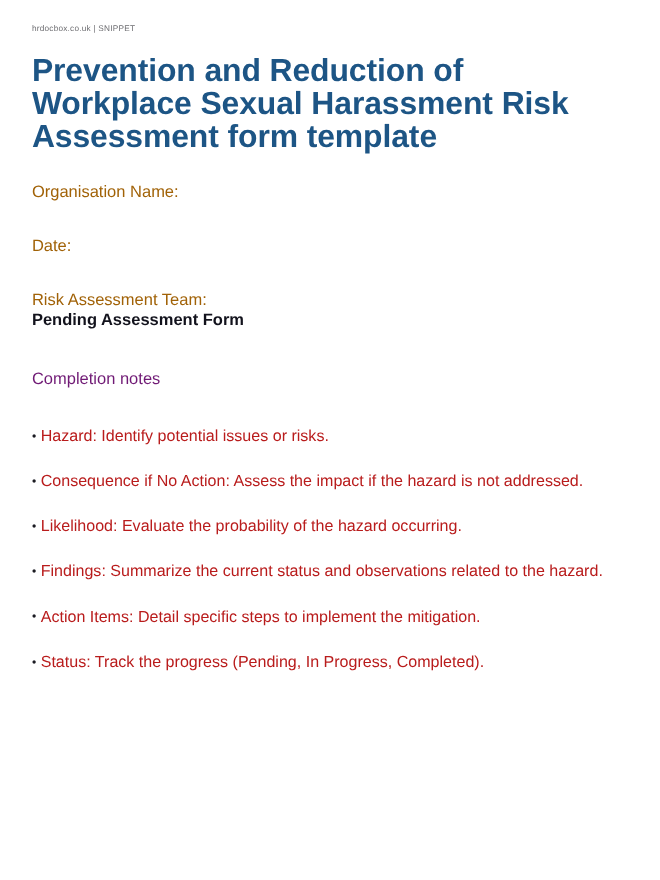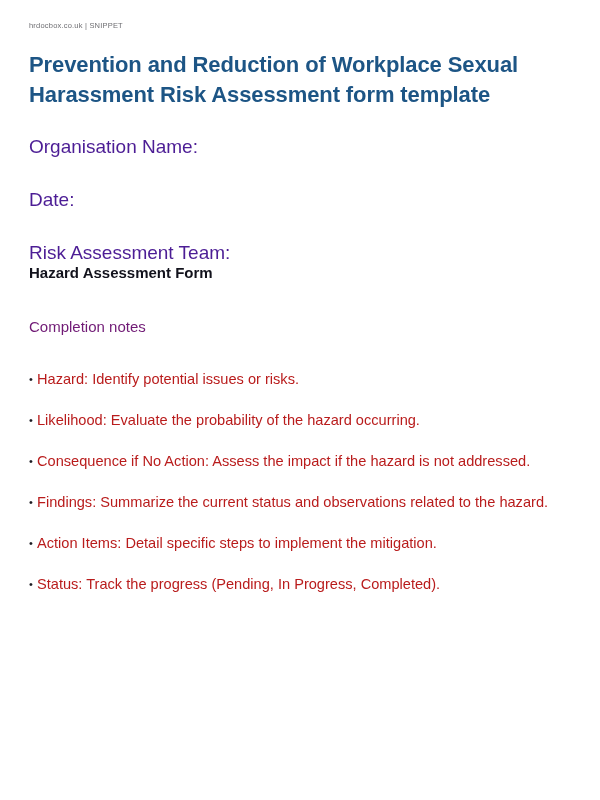--- a/index.html
+++ b/index.html
@@ -31,36 +31,36 @@
     letter-spacing: 0.2px;
     color: #6e6e72;
     line-height: 1;
     white-space: nowrap;
   }
 
   
   .doc-title {
     margin: 0;
     padding-top: 20px;
-    font-size: 22px;
+    font-size: 29px;
     font-weight: bold;
     line-height: 30px;
     color: #1d5585;
     letter-spacing: -0.1px;
     max-width: 530px;
   }
 
   
   .fields {
     padding-top: 27px;
   }
   .field-line {
-    font-size: 19px;
+    font-size: 15px;
     line-height: 1;
-    color: #4c1d95;
+    color: #a16207;
     margin-bottom: 0;
     padding-bottom: 34px;
   }
   .field-line:last-child {
     padding-bottom: 0;
   }
 
   
   .subheading {
     font-size: 15px;
@@ -115,28 +115,28 @@
   <div class="doc-header">hrdocbox.co.uk | SNIPPET</div>
 
   <h1 class="doc-title">Prevention and Reduction of Workplace Sexual Harassment Risk Assessment form template</h1>
 
   <div class="fields">
     <div class="field-line">Organisation Name:</div>
     <div class="field-line">Date:</div>
     <div class="field-line">Risk Assessment Team:</div>
   </div>
 
-  <div class="subheading">Hazard Assessment Form</div>
+  <div class="subheading">Pending Assessment Form</div>
 
   <div>
     <span class="section-heading">Completion notes</span>
   </div>
 
   <ul class="notes-list">
     <li>Hazard: Identify potential issues or risks.</li>
+    <li>Consequence if No Action: Assess the impact if the hazard is not addressed.</li>
     <li>Likelihood: Evaluate the probability of the hazard occurring.</li>
-    <li>Consequence if No Action: Assess the impact if the hazard is not addressed.</li>
     <li>Findings: Summarize the current status and observations related to the hazard.</li>
     <li>Action Items: Detail specific steps to implement the mitigation.</li>
     <li>Status: Track the progress (Pending, In Progress, Completed).</li>
   </ul>
 
 </div>
 
 </body></html>

